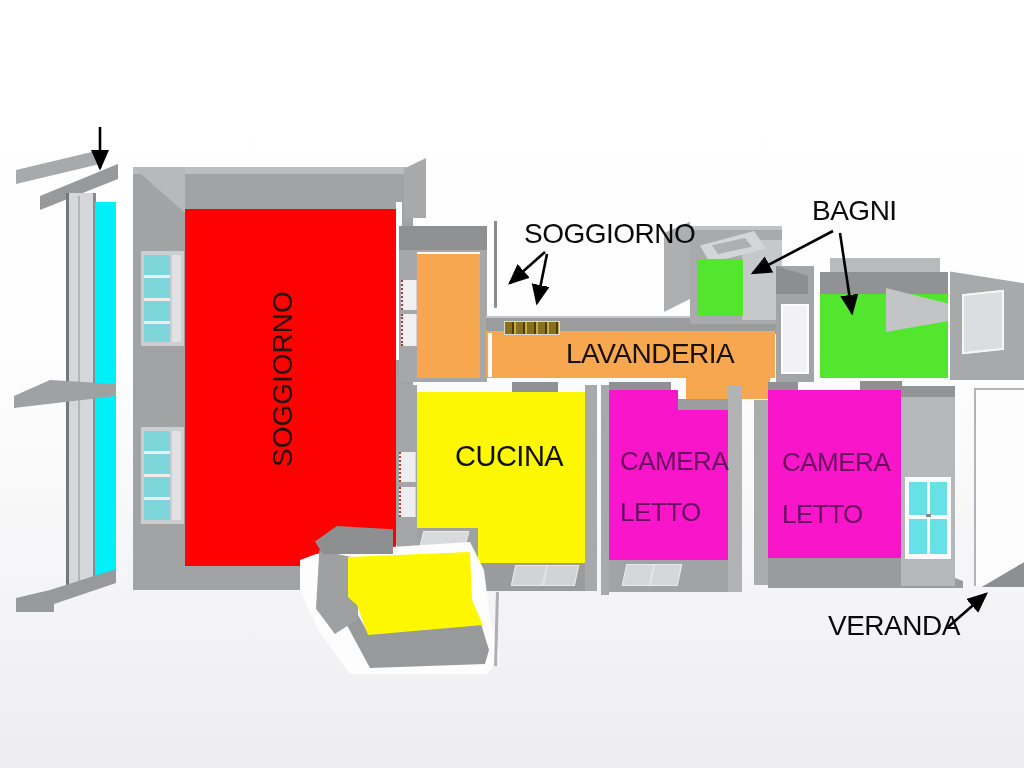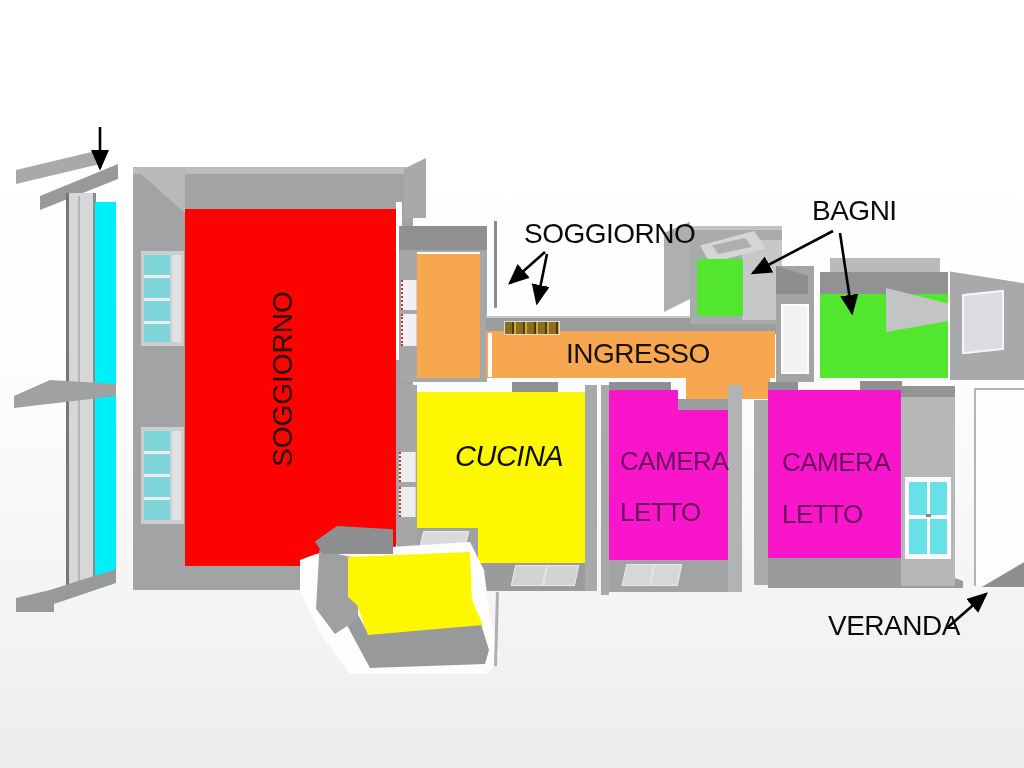--- a/index.html
+++ b/index.html
@@ -132,20 +132,20 @@
     <line x1="833" y1="231" x2="753" y2="273" stroke="#000" stroke-width="2.6" marker-end="url(#ah)"></line>
     <line x1="840" y1="233" x2="852" y2="313" stroke="#000" stroke-width="2.6" marker-end="url(#ah)"></line>
     <line x1="948" y1="627" x2="986" y2="594" stroke="#000" stroke-width="2.6" marker-end="url(#ah)"></line>
   </svg>
 
   <div class="lbl" style="left:524px;top:220px;">SOGGIORNO</div>
   <div class="lbl" style="left:812px;top:197px;">BAGNI</div>
   <div class="lbl" style="left:828px;top:612px;">VERANDA</div>
 
   <div class="roomlbl" style="left:203px;top:367px;width:160px;height:40px;line-height:40px;text-align:center;font-size:28px;color:#241007;transform:rotate(-90deg);">SOGGIORNO</div>
-  <div class="roomlbl" style="left:566px;top:340px;font-size:28px;color:#181004;letter-spacing:-0.5px;">INGRESSO</div>
-  <div class="roomlbl" style="left:455px;top:442px;font-size:29px;color:#0f0e02;letter-spacing:-0.5px;font-style:italic;">CUCINA</div>
+  <div class="roomlbl" style="left:566px;top:340px;font-size:28px;color:#181004;letter-spacing:-0.5px;">LAVANDERIA</div>
+  <div class="roomlbl" style="left:455px;top:442px;font-size:29px;color:#0f0e02;letter-spacing:-0.5px;">CUCINA</div>
   <div class="roomlbl" style="left:620px;top:448px;font-size:26px;color:#690e5e;letter-spacing:-0.5px;">CAMERA</div>
   <div class="roomlbl" style="left:620px;top:499px;font-size:26px;color:#690e5e;letter-spacing:-0.5px;">LETTO</div>
   <div class="roomlbl" style="left:782px;top:449px;font-size:26px;color:#690e5e;letter-spacing:-0.5px;">CAMERA</div>
   <div class="roomlbl" style="left:782px;top:501px;font-size:26px;color:#690e5e;letter-spacing:-0.5px;">LETTO</div>
 
 </div>
 
 </body></html>

